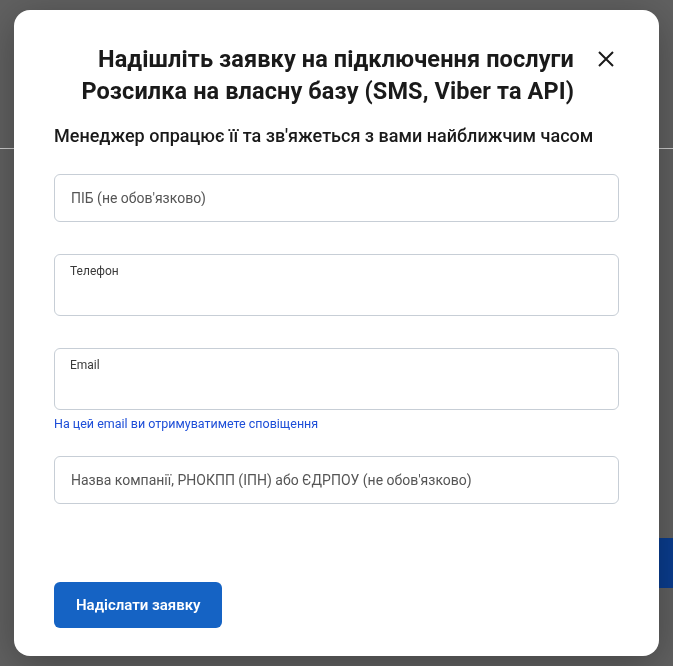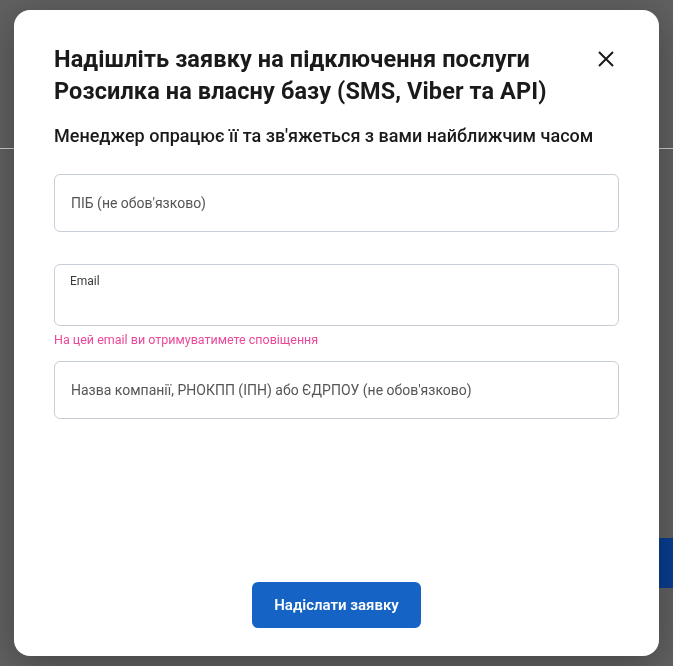--- a/index.html
+++ b/index.html
@@ -58,20 +58,21 @@
       align-items: flex-start;
       margin-bottom: 18px;
     }
     .modal-title {
       font-size: 23.5px;
       font-weight: 700;
       color: #1a1a1a;
       line-height: 1.35;
       max-width: 520px;
       letter-spacing: 0.1px;
+      text-align: right;
     }
     .close-btn {
       background: none;
       border: none;
       cursor: pointer;
       padding: 4px;
       margin-top: 2px;
       display: flex;
       align-items: center;
       justify-content: center;
@@ -94,24 +95,25 @@
       flex: 1;
     }
     .field-wrap {
       margin-bottom: 32px;
     }
     .field-wrap.with-helper {
       margin-bottom: 0;
     }
     .field-wrap.last {
       margin-bottom: 0;
+      margin-top: 11px;
     }
     .input {
       width: 100%;
-      height: 58px;
+      height: 48px;
       border: 1px solid #c7ced6;
       border-radius: 6px;
       padding: 0 16px;
       font-size: 14px;
       color: #333;
       background: #fff;
       font-family: inherit;
     }
     .input::placeholder {
       color: #555;
@@ -127,27 +129,27 @@
     .float-label {
       position: absolute;
       top: 10px;
       left: 16px;
       font-size: 12px;
       color: #3a3a3a;
       pointer-events: none;
     }
     .helper-text {
       font-size: 12.5px;
-      color: #ec4899;
+      color: #1d4ed8;
       margin-top: 6px;
       margin-bottom: 14px;
     }
     .modal-footer {
       display: flex;
-      justify-content: center;
+      justify-content: flex-start;
       margin-top: auto;
       padding-top: 30px;
     }
     .submit-btn {
       background: #1563c4;
       color: #fff;
       border: none;
       border-radius: 6px;
       padding: 14px 22px;
       font-size: 15px;
@@ -174,20 +176,24 @@
   </div>
 
   <p class="modal-subtitle">Менеджер опрацює її та зв'яжеться з вами найближчим часом</p>
 
   <div class="form">
 
     <div class="field-wrap">
       <input type="text" class="input" placeholder="ПІБ (не обов'язково)" style="">
     </div>
 
+    <div class="field-wrap float-field">
+      <span class="float-label">Телефон</span>
+      <input type="text" class="input floated" style="">
+    </div>
 
     <div class="field-wrap with-helper float-field">
       <span class="float-label">Email</span>
       <input type="text" class="input floated" style="">
     </div>
     <div class="helper-text">На цей email ви отримуватимете сповіщення</div>
 
     <div class="field-wrap last">
       <input type="text" class="input" placeholder="Назва компанії, РНОКПП (ІПН) або ЄДРПОУ (не обов'язково)" style="">
     </div>

